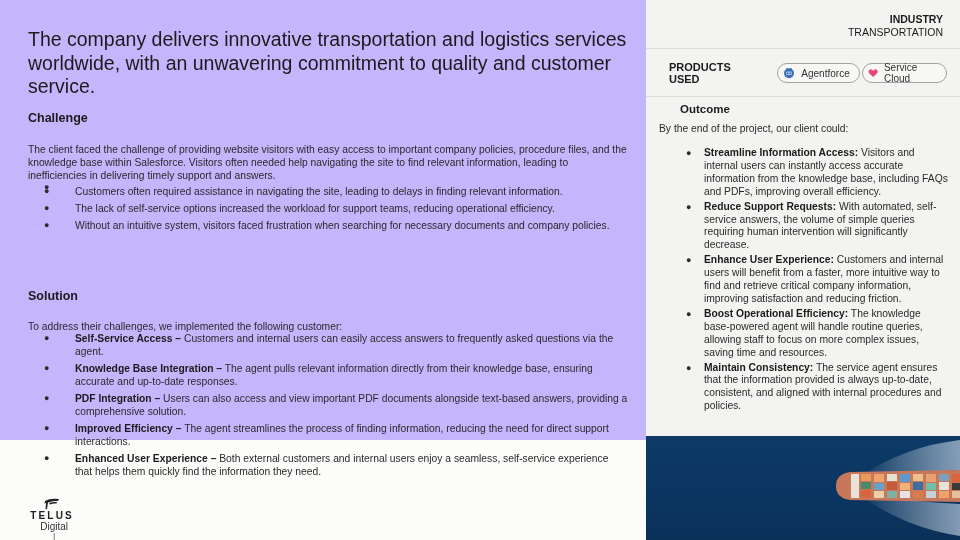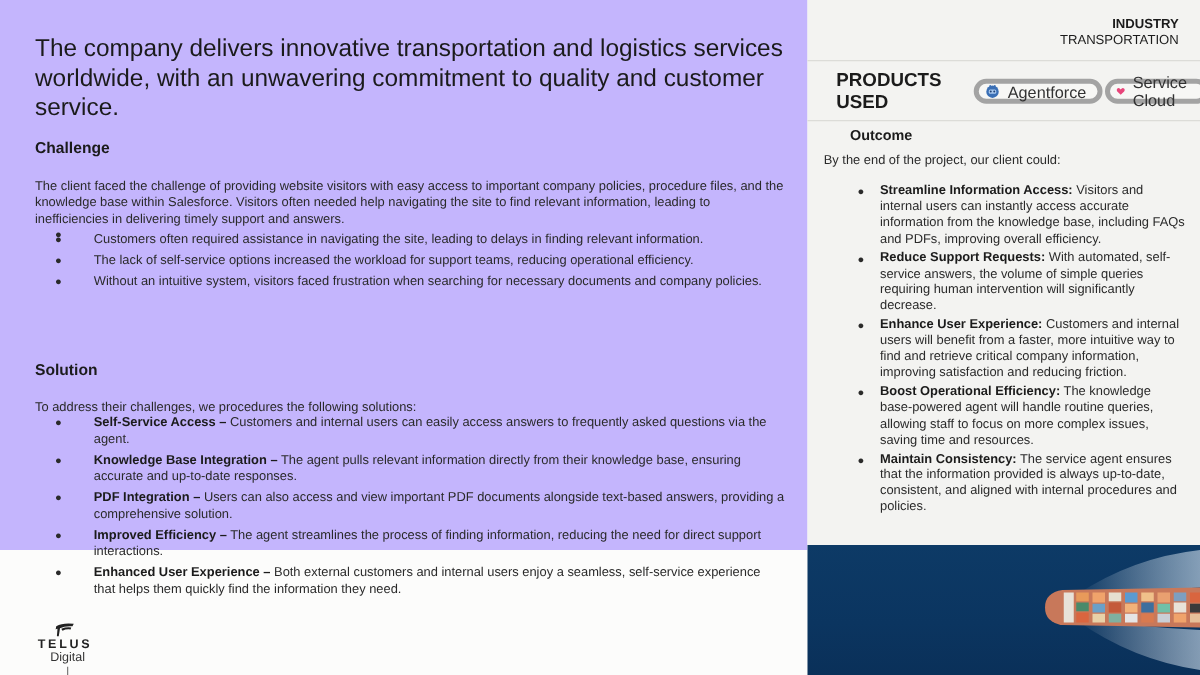--- a/index.html
+++ b/index.html
@@ -54,25 +54,25 @@
     .industry {
       position: absolute; right: 17px; top: 13px; text-align: right;
       font-size: 10.5px; line-height: 13px; color: #1b1b1b;
     }
     .industry .lbl { font-weight: bold; }
     .hr { position: absolute; left: 0; right: 0; height: 1px; background: #dcdcd8; }
     .products {
       position: absolute; left: 23px; top: 62px; width: 280px; height: 22px;
       display: flex; align-items: center;
     }
-    .products .lbl { font-size: 15px; font-weight: bold; color: #1b1b1b; margin-right: 26px; }
+    .products .lbl { font-size: 11px; font-weight: bold; color: #1b1b1b; margin-right: 26px; }
     .pill {
-      display: inline-flex; align-items: center; height: 20px; border: 4px solid #a3a3a3;
+      display: inline-flex; align-items: center; height: 20px; border: 1px solid #a3a3a3;
       border-radius: 11px; padding: 0 9px 0 5px; background: #f7f7f5;
-      font-size: 13px; color: #333; margin-right: 2px;
+      font-size: 10px; color: #333; margin-right: 2px;
     }
     .pill .ico { width: 12px; height: 12px; margin-right: 6px; display: inline-block; }
     .outcome-title {
       position: absolute; left: 23px; top: 103px; font-size: 11.5px; font-weight: bold; color: #1b1b1b; margin-left: 11px;
     }
     .outcome-intro {
       position: absolute; left: 13px; top: 123px; font-size: 10.3px; color: #2a2a2a;
     }
     .olist {
       position: absolute; left: 23px; top: 147px; width: 280px; list-style: none;
@@ -100,21 +100,21 @@
   <p class="para" style="top:130px;">The client faced the challenge of providing website visitors with easy access to important company policies, procedure files, and the knowledge base within Salesforce. Visitors often needed help navigating the site to find relevant information, leading to inefficiencies in delivering timely support and answers.</p>
 
   <ul class="blist" style="top:181px;">
     <li><span class="dot">●</span></li>
     <li><span class="dot">●</span><span>Customers often required assistance in navigating the site, leading to delays in finding relevant information.</span></li>
     <li><span class="dot">●</span><span>The lack of self-service options increased the workload for support teams, reducing operational efficiency.</span></li>
     <li><span class="dot">●</span><span>Without an intuitive system, visitors faced frustration when searching for necessary documents and company policies.</span></li>
   </ul>
 
   <div class="section-title" style="top:289px;">Solution</div>
-  <p class="para" style="top:307px;">To address their challenges, we procedures the following solutions:</p>
+  <p class="para" style="top:307px;">To address their challenges, we implemented the following customer:</p>
 
   <ul class="blist" style="top:332px;">
     <li><span class="dot">●</span><b>Self-Service Access –</b><span> Customers and internal users can easily access answers to frequently asked questions via the agent.</span></li>
     <li><span class="dot">●</span><b>Knowledge Base Integration –</b><span> The agent pulls relevant information directly from their knowledge base, ensuring accurate and up-to-date responses.</span></li>
     <li><span class="dot">●</span><b>PDF Integration –</b><span> Users can also access and view important PDF documents alongside text-based answers, providing a comprehensive solution.</span></li>
     <li><span class="dot">●</span><b>Improved Efficiency –</b><span> The agent streamlines the process of finding information, reducing the need for direct support interactions.</span></li>
     <li><span class="dot">●</span><b>Enhanced User Experience –</b><span> Both external customers and internal users enjoy a seamless, self-service experience that helps them quickly find the information they need.</span></li>
   </ul>
 
   <div class="footer">

